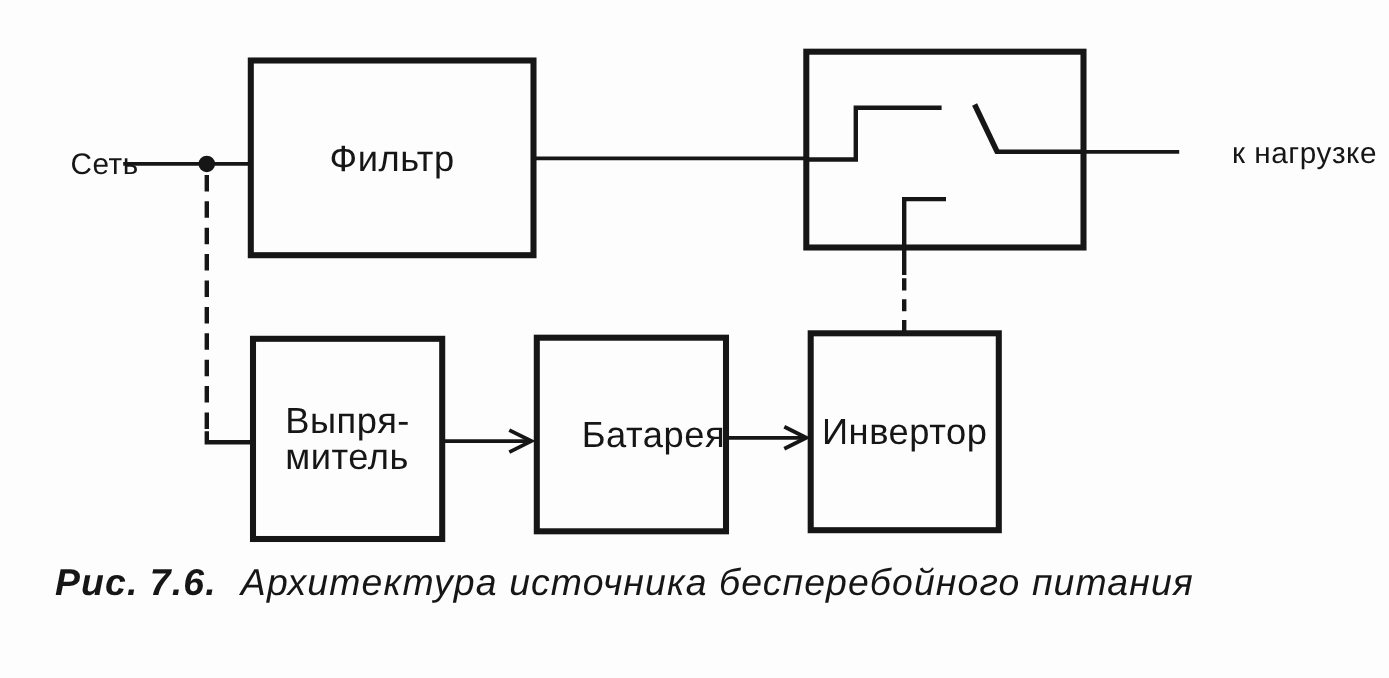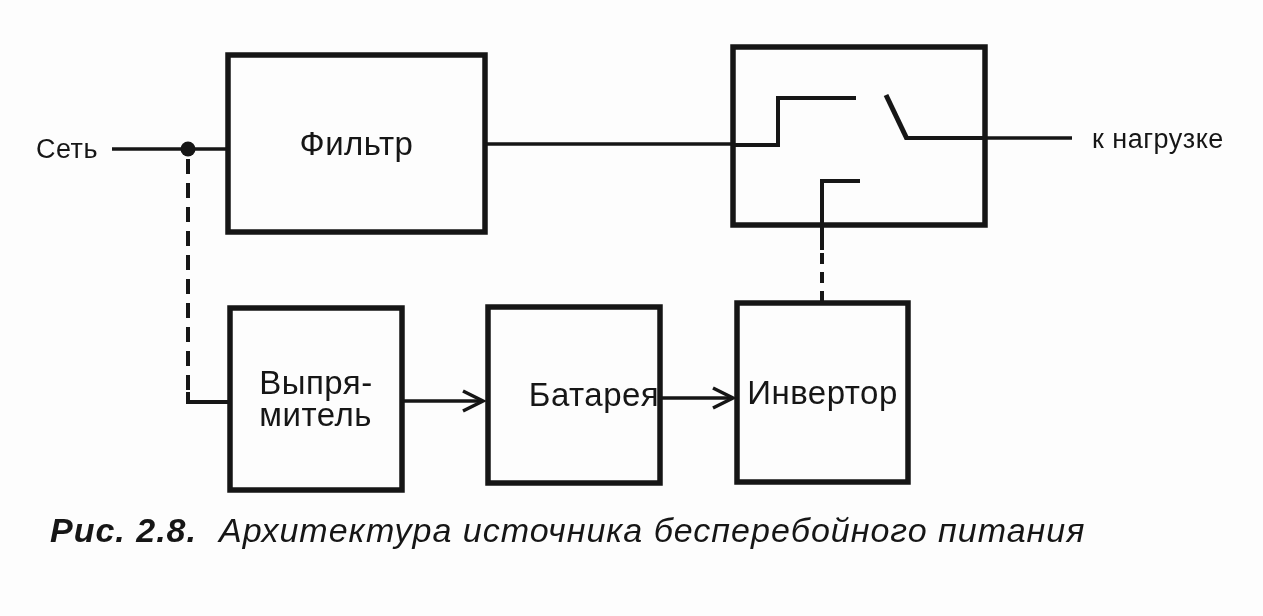--- a/index.html
+++ b/index.html
@@ -18,20 +18,21 @@
   svg{position:absolute;left:0;top:0;}
   .stroke{stroke:var(--ink);fill:none;}
   .boxstroke{stroke:var(--ink);fill:var(--paper);}
   .dot{fill:var(--ink);stroke:none;}
   .label{
     position:absolute;
     font-size:27px;
     letter-spacing:.5px;
     white-space:nowrap;
     color:var(--ink);
+    margin-left:28px;
   }
   .boxlabel{
     position:absolute;
     display:flex;
     align-items:center;
     justify-content:center;
     font-size:33px;
     letter-spacing:.5px;
     text-align:left;
     line-height:32px;
@@ -110,17 +111,17 @@
   <div class="boxlabel" style="left:508px;top:307px;width:172px;height:176px;">
     <span>Батарея</span>
   </div>
 
   <div class="boxlabel" style="left:737px;top:303px;width:171px;height:179px;">
     <span>Инвертор</span>
   </div>
 
   <div id="caption">
     <div class="cap-line1">
-      <span class="cap-num">Рис. 2.8.</span><span>Архитектура источника бесперебойного питания</span>
+      <span class="cap-num">Рис. 7.6.</span><span>Архитектура источника бесперебойного питания</span>
     </div>
   </div>
 
 </div>
 
 </body></html>

